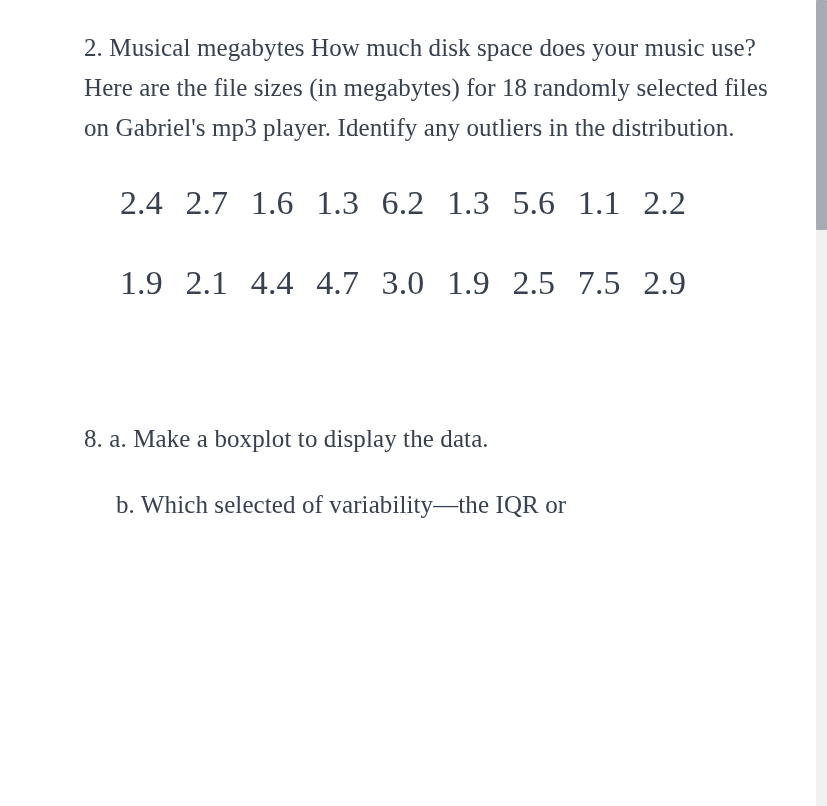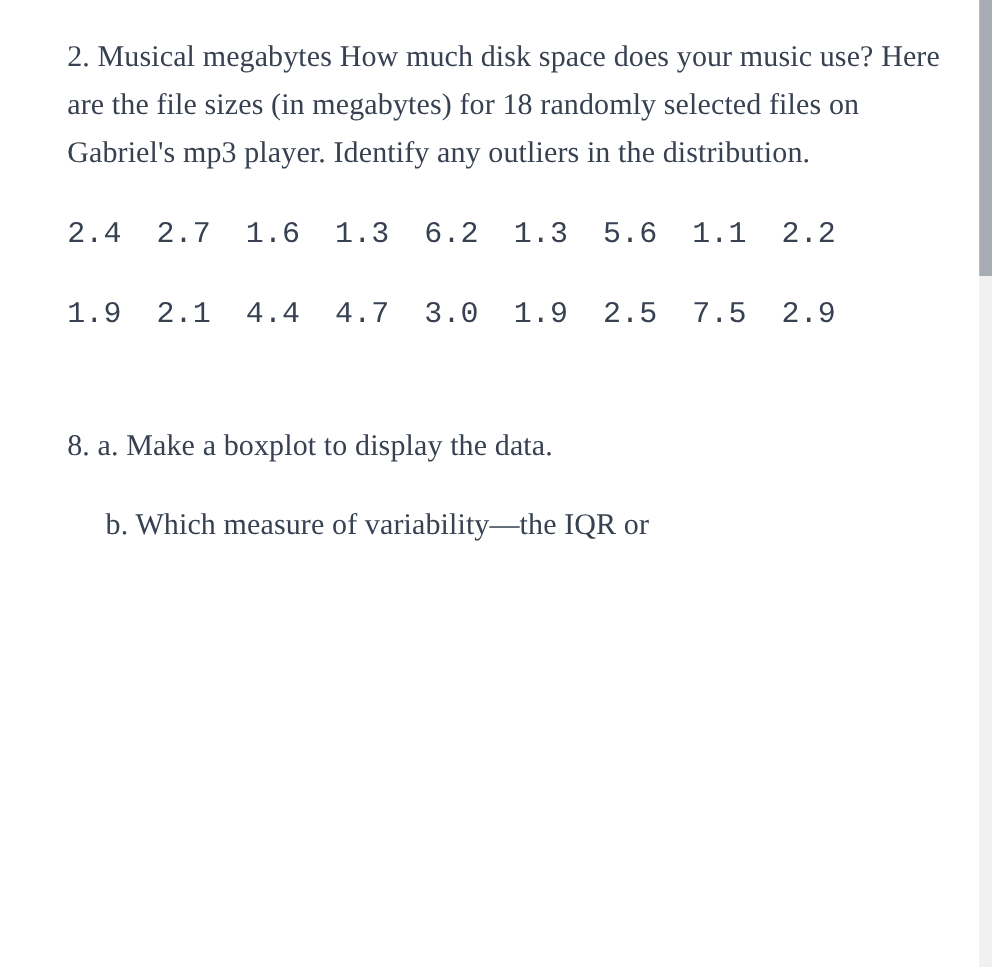--- a/index.html
+++ b/index.html
@@ -9,36 +9,37 @@
   }
   body {
     font-family: Georgia, 'Times New Roman', serif;
     background: #ffffff;
     width: 827px;
     height: 806px;
     position: relative;
     color: #374151;
   }
   .content {
-    padding: 28px 38px 28px 56px;
+    padding: 28px 38px 28px 84px;
     font-size: 25px;
     line-height: 1.6;
     letter-spacing: 0.1px;
   }
   .paragraph {
     margin-bottom: 28px;
   }
   .data-row {
-    font-family: Liberation Mono, monospace;
-    font-size: 25px;
+    font-family: Liberation Serif, serif;
+    font-size: 34px;
     word-spacing: 14px;
     margin-bottom: 26px;
+    margin-left: 36px;
   }
   .question-8 {
-    margin-top: 70px;
+    margin-top: 108px;
   }
   .part-a {
     margin-bottom: 26px;
   }
   .part-b {
     margin-top: 8px;
   }
   .indent-b {
     padding-left: 32px;
   }
@@ -66,21 +67,21 @@
 <div class="content">
 
   <div class="paragraph">2. Musical megabytes How much disk space does your music use? Here are the file sizes (in megabytes) for 18 randomly selected files on Gabriel's mp3 player. Identify any outliers in the distribution.</div>
 
   <div class="data-row">2.4  2.7  1.6  1.3  6.2  1.3  5.6  1.1  2.2</div>
   <div class="data-row">1.9  2.1  4.4  4.7  3.0  1.9  2.5  7.5  2.9</div>
 
   <div class="question-8">
     <div class="part-a">8. a. Make a boxplot to display the data.</div>
     <div class="part-b">
-      <div class="indent-b">b. Which measure of variability—the IQR or</div>
+      <div class="indent-b">b. Which selected of variability—the IQR or</div>
     </div>
   </div>
 
 </div>
 
 <div class="scrollbar-track">
   <div class="scrollbar-thumb"></div>
 </div>
 
 </body></html>

